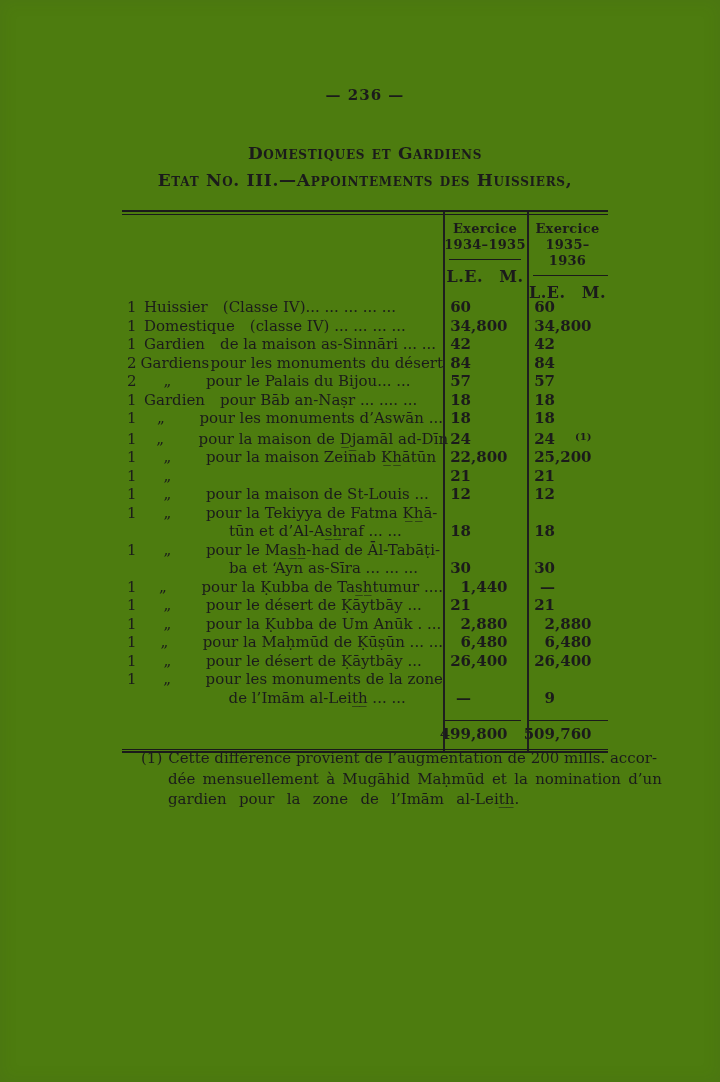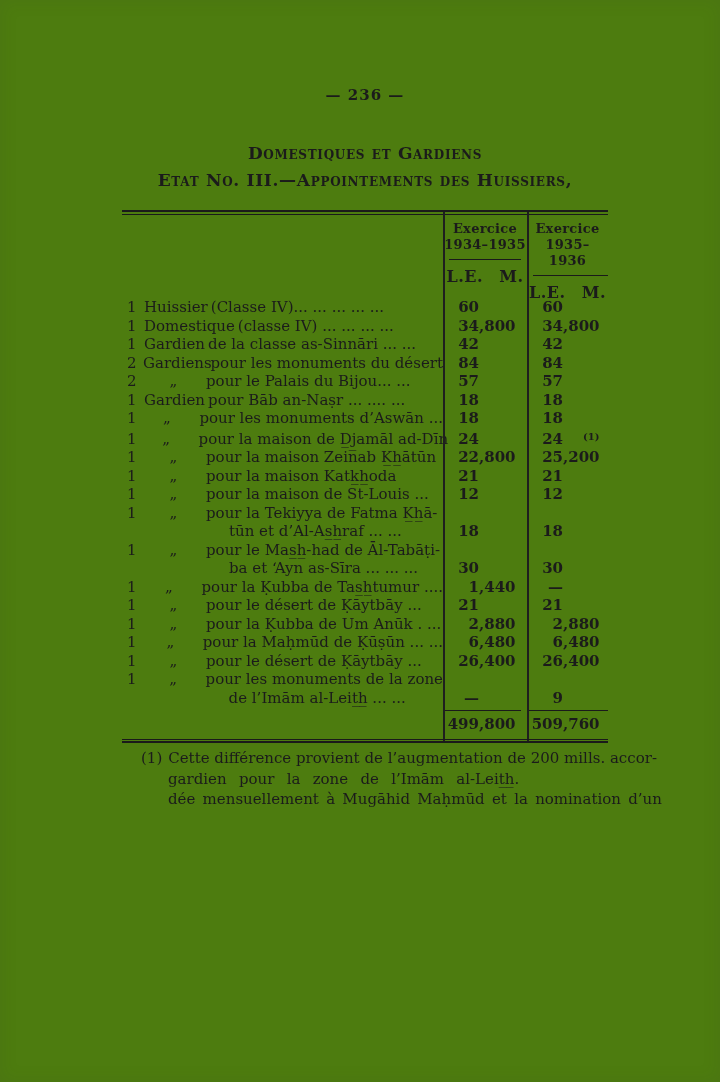--- a/index.html
+++ b/index.html
@@ -38,27 +38,27 @@
   .hdr{height:88px;}
   .hcell{text-align:center;padding-top:11px;font-weight:bold;}
   .hline{font-size:13px;line-height:16px;letter-spacing:.3px;}
   .hrule{height:1px;background:#1a1a1a;margin:6px 6px 0 6px;}
   .hrule.r2{margin-right:0;}
   .hunit{font-size:16px;padding-top:8px;word-spacing:10px;letter-spacing:.5px;}
   
   .trow{align-items:end;}
   .des{display:flex;align-items:baseline;white-space:nowrap;}
   .qty{display:inline-block;width:22px;padding-left:5px;box-sizing:border-box;}
-  .prefix{display:inline-block;min-width:62px;text-align:center;padding-right:3px;box-sizing:border-box;}
+  .prefix{display:inline-block;min-width:62px;text-align:center;padding-right:15px;box-sizing:border-box;}
   .lbl .l2{padding-left:23px;}
-  .val{padding-left:16px;font-weight:bold;white-space:nowrap;}
+  .val{padding-left:8px;font-weight:bold;white-space:nowrap;}
   .int{display:inline-block;width:20px;direction:rtl;}
   .fnref{font-size:10px;vertical-align:4px;margin-left:20px;font-weight:bold;}
   
-  .totsec{margin-top:3px;align-items:end;}
+  .totsec{margin-top:13px;align-items:end;}
   .trule{height:1px;background:#1a1a1a;margin:0 6px 4px 2px;}
   .trule.r2{margin-right:0;}
   
   .footnote{
     position:absolute;left:141px;top:748px;width:470px;
     font-size:15px;line-height:20.5px;white-space:nowrap;
   }
   .fnmark{margin-right:6px;}
   .fl{padding-left:27px;}
   .fl2{word-spacing:2.5px;}
@@ -119,21 +119,21 @@
             </div>
           </div>
           <div class="val"><span class="int">34</span><span>,800</span></div>
           <div class="val"><span class="int">34</span><span>,800</span></div>
         </div>
         <div class="grid3 trow">
           <div class="des">
             <span class="qty">1</span>
             <span class="prefix">Gardien</span>
             <div class="lbl">
-              <div>de la classe as-Sinnāri ... ...</div>
+              <div>de la maison as-Sinnāri ... ...</div>
             </div>
           </div>
           <div class="val"><span class="int">42</span></div>
           <div class="val"><span class="int">42</span></div>
         </div>
         <div class="grid3 trow">
           <div class="des">
             <span class="qty">2</span>
             <span class="prefix">Gardiens</span>
             <div class="lbl">
@@ -195,23 +195,20 @@
               <div>pour la maison Zeinab K̲h̲ātūn</div>
             </div>
           </div>
           <div class="val"><span class="int">22</span><span>,800</span></div>
           <div class="val"><span class="int">25</span><span>,200</span></div>
         </div>
         <div class="grid3 trow">
           <div class="des">
             <span class="qty">1</span>
             <span class="prefix">„</span>
-            <div class="lbl">
-              <div>pour la maison Katk̲h̲oda</div>
-            </div>
           </div>
           <div class="val"><span class="int">21</span></div>
           <div class="val"><span class="int">21</span></div>
         </div>
         <div class="grid3 trow">
           <div class="des">
             <span class="qty">1</span>
             <span class="prefix">„</span>
             <div class="lbl">
               <div>pour la maison de St-Louis ...</div>
@@ -324,17 +321,17 @@
         <div class="val"><span class="int">509</span><span>,760</span></div>
       </div>
     </div>
 
     <div class="hline-abs rb1"></div>
     <div class="hline-abs rb2"></div>
   </div>
 
   <div class="footnote">
     <div><span class="fnmark">(1)</span><span>Cette différence provient de l’augmentation de 200 mills. accor-</span></div>
+    <div class="fl fl2">dée mensuellement à Mugāhid Maḥmūd et la nomination d’un</div>
     <div class="fl fl3">gardien pour la zone de l’Imām al-Leit̲h̲.</div>
-    <div class="fl fl2">dée mensuellement à Mugāhid Maḥmūd et la nomination d’un</div>
   </div>
 
 </div>
 
 </body></html>

